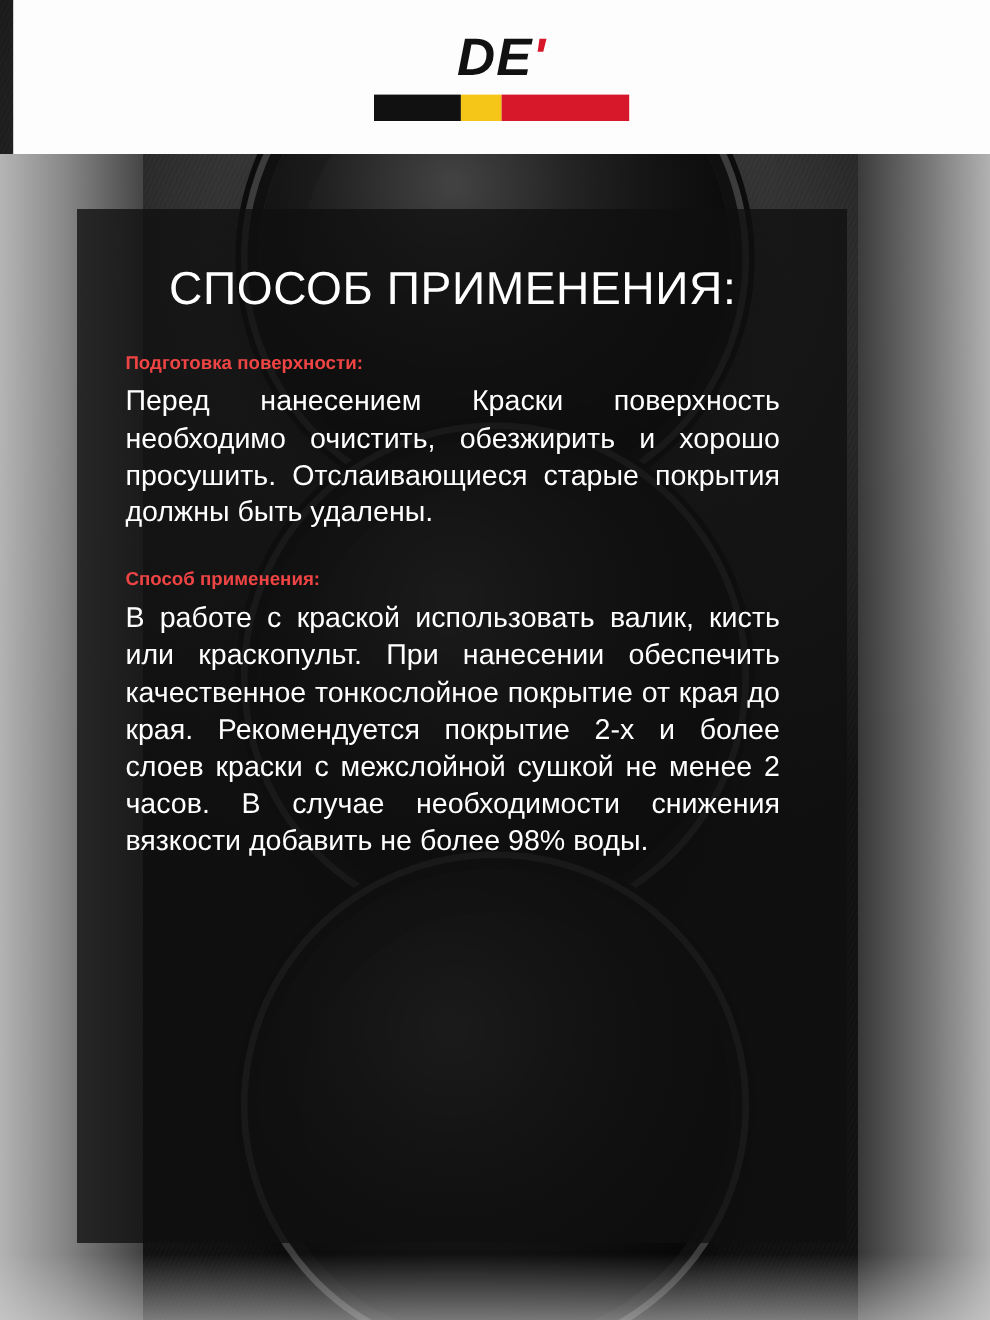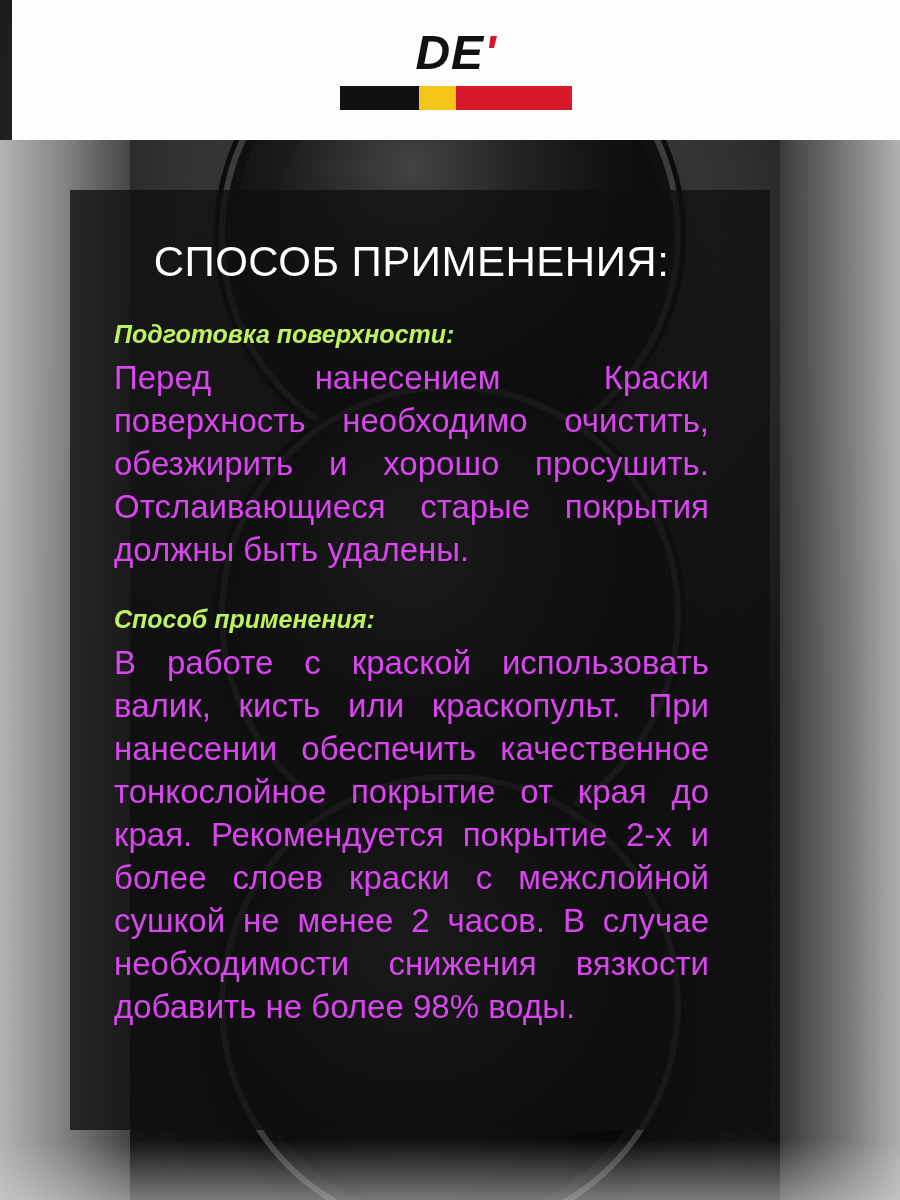--- a/index.html
+++ b/index.html
@@ -129,33 +129,32 @@
   }
   .panel-title {
     font-size: 42px;
     font-weight: 400;
     letter-spacing: .5px;
     text-align: center;
     margin: 6px 0 34px 0;
     color: #fff;
   }
   .section-heading {
-    font-size: 25px;
+    font-size: 17px;
     font-weight: 700;
     margin: 0 0 8px 0;
-    color: #bef264;
-    font-style: italic;
+    color: #ef4444;
   }
   .section-body {
-    font-size: 33px;
+    font-size: 26px;
     line-height: 1.30;
     text-align: justify;
     text-justify: inter-word;
     margin: 0;
-    color: #d946ef;
+    color: #ffffff;
     font-weight: 300;
   }
   .section-body + .section-body { margin-top: 2px; }
   .section + .section { margin-top: 34px; }
 </style>
 </head>
 <body>
 
 <div class="page">
 

